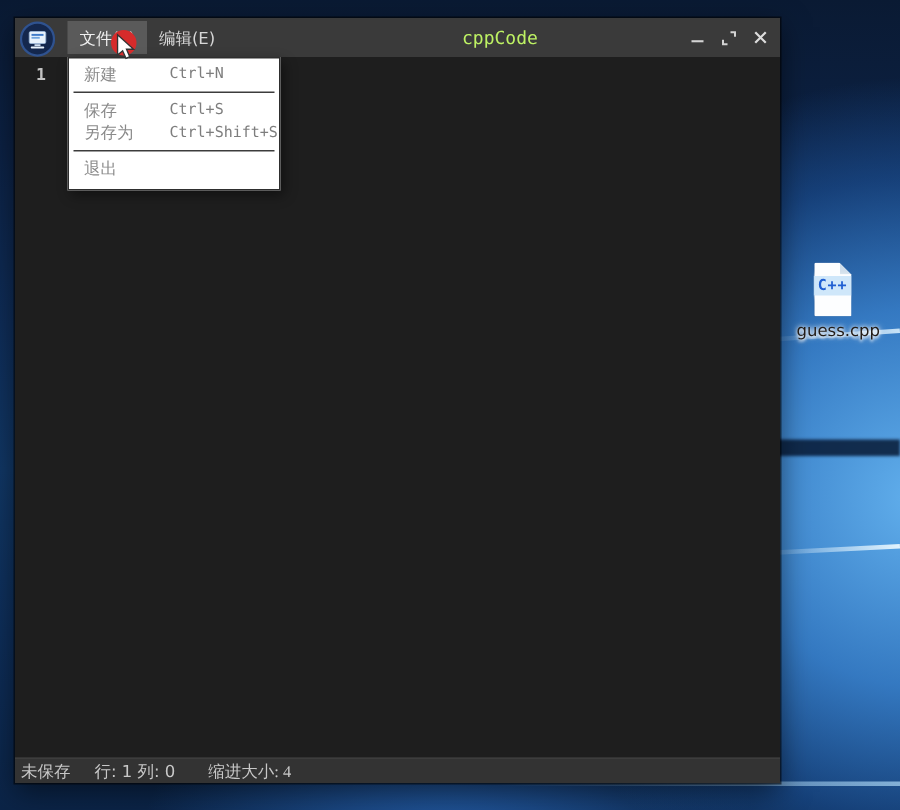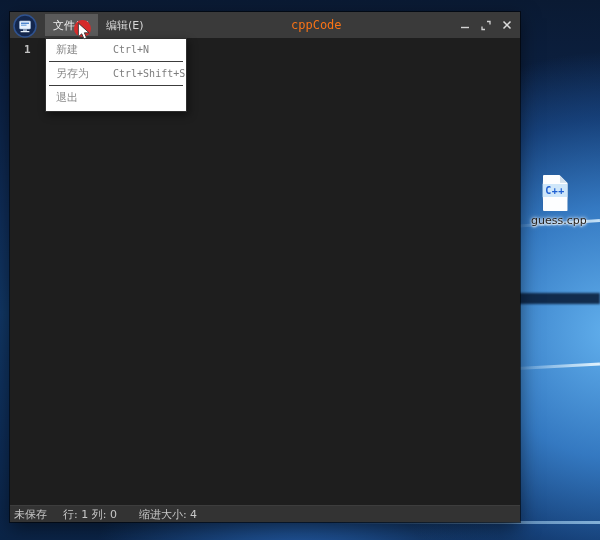--- a/index.html
+++ b/index.html
@@ -49,23 +49,23 @@
   
   .window { position:absolute; left:10px; top:12px; width:510px; height:510px;
     background:#1e1e1e; box-shadow:0 0 0 1px rgba(0,0,0,.55),0 6px 18px rgba(0,0,0,.5); }
 
   .titlebar { position:relative; height:26px; background:#3a3a3a;
     display:flex; align-items:center; }
   .app-icon { width:24px; height:24px; margin:1px 8px 0 3px; flex:none; }
   .menu-item { height:22px; padding:0 8px; display:flex; align-items:center;
     font-size:11px; color:#d6d6d6; cursor:default; }
   .menu-item.active { background:#5a5a5a; color:#f0f0f0; }
-  .win-title { position:absolute; left:281px; top:6px;
+  .win-title { position:absolute; left:298px; top:6px;
     font-family:"DejaVu Sans Mono","Liberation Mono",monospace;
-    font-size:12px; color:#f97316; }
+    font-size:12px; color:#bef264; }
   .win-controls { position:absolute; right:3px; top:0; height:26px; display:flex; }
   .win-btn { width:21px; height:26px; display:flex; align-items:center; justify-content:center; }
 
   
   .editor { position:absolute; top:26px; left:0; right:0; bottom:17px; background:#1e1e1e; }
   .line-number { position:absolute; left:14px; top:5px;
     font-family:"DejaVu Sans Mono","Liberation Mono",monospace;
     font-size:11px; font-weight:600; color:#c2c2c2; }
 
   
@@ -78,21 +78,21 @@
     font-size:10px; color:#7d7d7d; }
   .dd-sep { height:1px; background:#3c3c3c; margin:4px 3px; }
 
   
   .statusbar { position:absolute; left:0; right:0; bottom:0; height:17px;
     background:#333333; border-top:1px solid #3d3d3d;
     display:flex; align-items:center; font-size:11px; color:#c8c8c8; }
   .sb-item { white-space:nowrap; }
   .sb-save { margin-left:4px; }
   .sb-pos { margin-left:16px; }
-  .sb-indent { margin-left:22px; }
+  .sb-indent { margin-left:22px;font-family:Liberation Serif, serif; }
 
   
   .click-circle { position:absolute; left:64px; top:8px; width:17px; height:17px;
     background:#d62b2b; border-radius:50%; z-index:8; }
   .mouse-cursor { position:absolute; left:67px; top:10px; z-index:9; }
 </style>
 </head>
 <body>
 
 <div class="desktop">
@@ -149,20 +149,24 @@
       <div class="line-number">1</div>
     </div>
 
     <div class="dropdown">
       <div class="dd-row">
         <span class="dd-label">新建</span>
         <span class="dd-shortcut">Ctrl+N</span>
       </div>
       <div class="dd-sep"></div>
       <div class="dd-row">
+        <span class="dd-label">保存</span>
+        <span class="dd-shortcut">Ctrl+S</span>
+      </div>
+      <div class="dd-row">
         <span class="dd-label">另存为</span>
         <span class="dd-shortcut">Ctrl+Shift+S</span>
       </div>
       <div class="dd-sep"></div>
       <div class="dd-row">
         <span class="dd-label">退出</span>
       </div>
     </div>
 
     <div class="statusbar">

